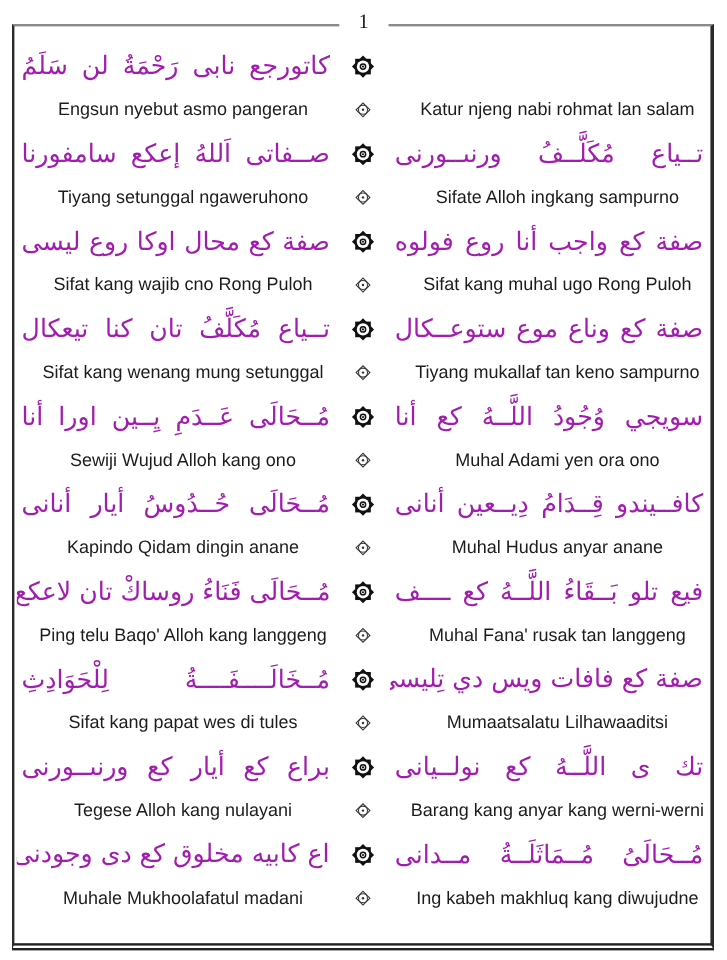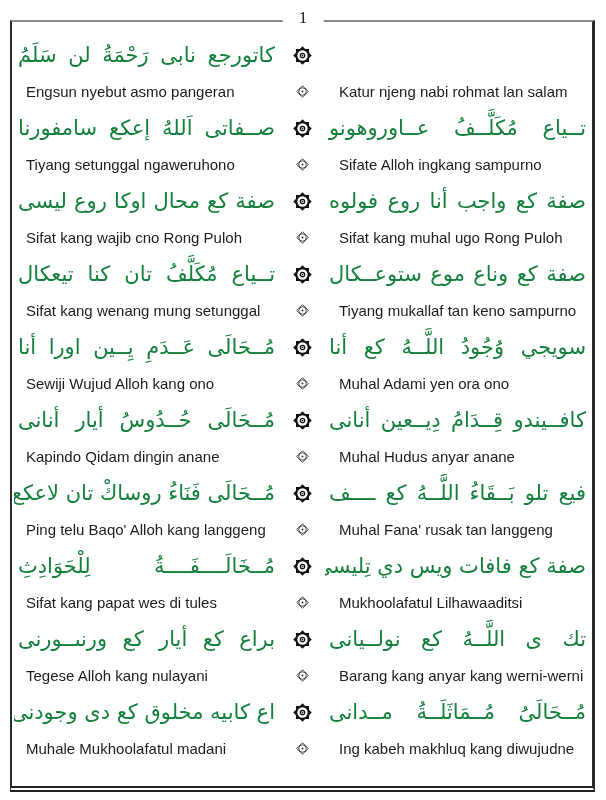--- a/index.html
+++ b/index.html
@@ -35,29 +35,29 @@
 
   .row{display:grid; grid-template-columns:1fr 46px 1fr; align-items:center;}
 
   .ar-line{height:50px;}
   .lat-line{height:23px;}
 
   .ar{
     direction:rtl; unicode-bidi:embed;
     font-family:"DejaVu Sans", sans-serif;
     font-size:21px; line-height:50px;
-    color:#15803d;
+    color:#a21caf;
     white-space:nowrap; overflow:hidden;
     text-align:justify; text-align-last:justify;
     padding:0 4px;
   }
 
   .lat{
     font-size:15px; line-height:23px; color:#1c1c1c;
-    white-space:nowrap; overflow:hidden;
+    white-space:nowrap; overflow:hidden;text-align:center;
   }
   .lat.first{padding-left:12px;}
   .lat.second{padding-left:14px;}
 
   .orn{display:flex; align-items:center; justify-content:center; height:100%;}
 </style>
 </head>
 <body>
 
 <div class="page">
@@ -102,21 +102,21 @@
         <svg width="23" height="23" viewBox="0 0 24 24">
           <g fill="#111111">
             <rect x="5.2" y="5.2" width="13.6" height="13.6"></rect>
             <rect x="5.2" y="5.2" width="13.6" height="13.6" transform="rotate(45 12 12)"></rect>
           </g>
           <circle cx="12" cy="12" r="5.4" fill="#ffffff"></circle>
           <circle cx="12" cy="12" r="2.3" fill="none" stroke="#111111" stroke-width="1.3"></circle>
           <circle cx="12" cy="12" r="0.9" fill="#111111"></circle>
         </svg>
       </div>
-      <div class="ar">تــياع مُكَلَّــفُ عــاوروهونو</div>
+      <div class="ar">تــياع مُكَلَّــفُ ورنىــورنى</div>
     </div>
     <div class="row lat-line">
       <div class="lat first">Tiyang setunggal ngaweruhono</div>
       <div class="orn">
         <svg width="15" height="15" viewBox="0 0 24 24">
           <g fill="none" stroke="#333333" stroke-width="1.4">
             <rect x="5.5" y="5.5" width="13" height="13" transform="rotate(45 12 12)"></rect>
             <circle cx="12" cy="12" r="6"></circle>
           </g>
           <circle cx="12" cy="12" r="1.6" fill="#333333"></circle>
@@ -301,21 +301,21 @@
       <div class="lat first">Sifat kang papat wes di tules</div>
       <div class="orn">
         <svg width="15" height="15" viewBox="0 0 24 24">
           <g fill="none" stroke="#333333" stroke-width="1.4">
             <rect x="5.5" y="5.5" width="13" height="13" transform="rotate(45 12 12)"></rect>
             <circle cx="12" cy="12" r="6"></circle>
           </g>
           <circle cx="12" cy="12" r="1.6" fill="#333333"></circle>
         </svg>
       </div>
-      <div class="lat second">Mukhoolafatul Lilhawaaditsi</div>
+      <div class="lat second">Mumaatsalatu Lilhawaaditsi</div>
     </div>
   </div>
 
   <div class="verse">
     <div class="row ar-line">
       <div class="ar">براع كع أيار كع ورنىــورنى</div>
       <div class="orn">
         <svg width="23" height="23" viewBox="0 0 24 24">
           <g fill="#111111">
             <rect x="5.2" y="5.2" width="13.6" height="13.6"></rect>

